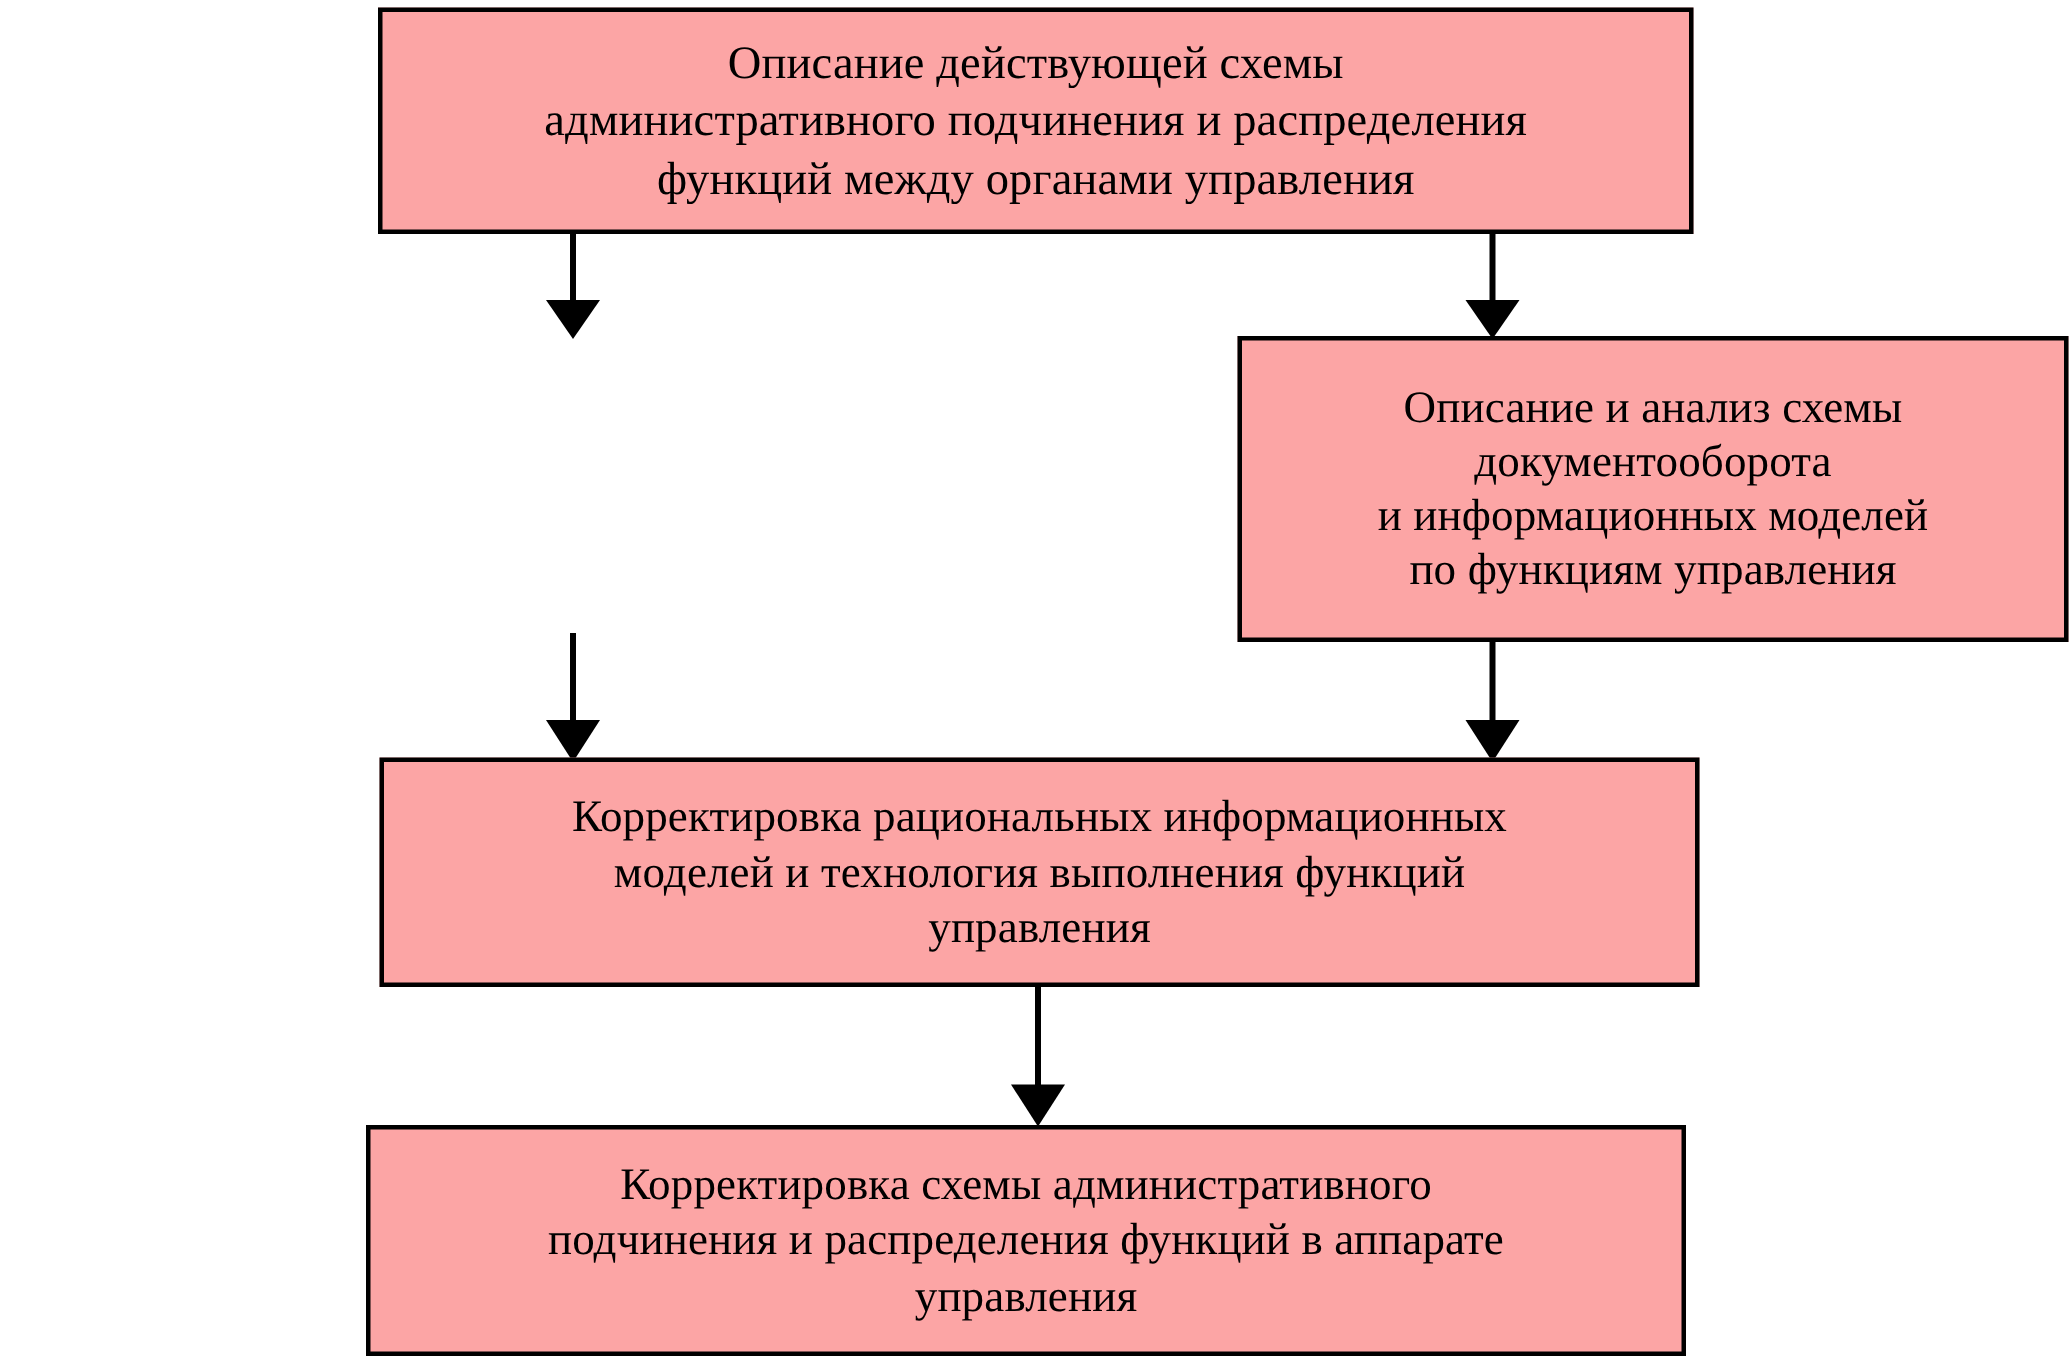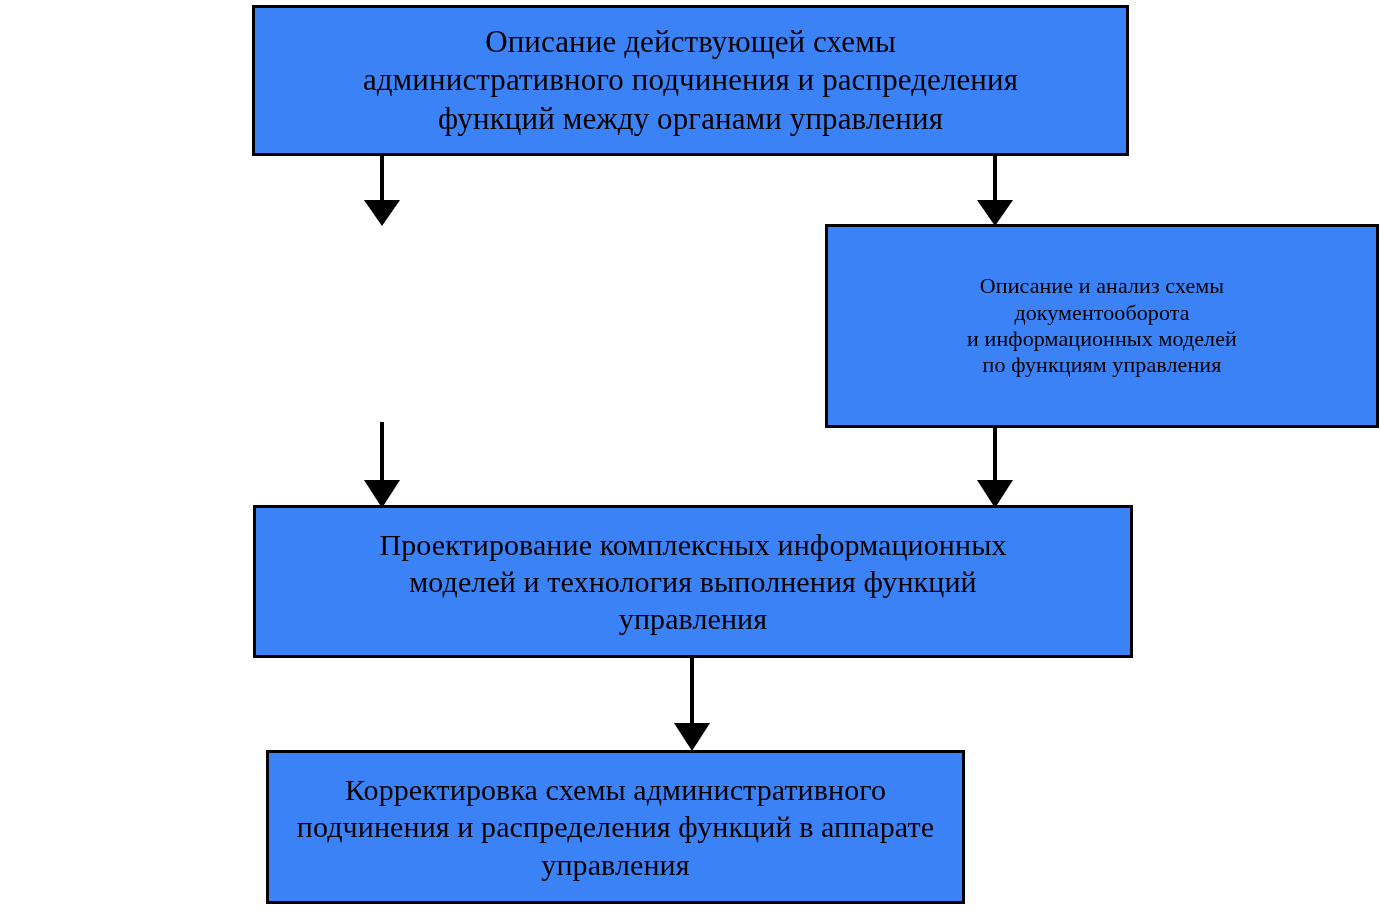--- a/index.html
+++ b/index.html
@@ -16,46 +16,46 @@
     position: relative;
     width: 1381px;
     height: 911px;
     background: #ffffff;
     overflow: hidden;
   }
   .node {
     position: absolute;
     box-sizing: border-box;
     border: 3px solid #000000;
-    background: #3b82f6;
+    background: #fca5a5;
     display: flex;
     align-items: center;
     justify-content: center;
     text-align: center;
     padding: 6px 10px;
   }
   .node-text {
     display: block;
     width: 100%;
     font-size: 30px;
     line-height: 1.22;
     letter-spacing: 0.1px;
     white-space: pre-line;
     font-weight: 400;
   }
   
   #node-top        { left: 252px; top: 5px;   width: 877px; height: 151px; }
   #node-left       { left: 2px;   top: 222px; width: 551px; height: 203px; }
   #node-right      { left: 825px; top: 224px; width: 554px; height: 204px; }
   #node-design     { left: 253px; top: 505px; width: 880px; height: 153px; }
-  #node-correction { left: 266px; top: 750px; width: 699px; height: 154px; }
+  #node-correction { left: 244px; top: 750px; width: 880px; height: 154px; }
 
   #node-top .node-text        { font-size: 31px; line-height: 1.24; }
   #node-left .node-text       { font-size: 30px; line-height: 1.20; }
-  #node-right .node-text      { font-size: 22px; line-height: 1.20; }
+  #node-right .node-text      { font-size: 30px; line-height: 1.20; }
   #node-design .node-text     { font-size: 30px; line-height: 1.24; }
   #node-correction .node-text { font-size: 30px; line-height: 1.24; }
 
   
   .edge {
     position: absolute;
     overflow: visible;
   }
   .edge line {
     stroke: #000000;
@@ -103,21 +103,21 @@
 
 
   <div class="node" id="node-right">
     <span class="node-text">Описание и анализ схемы
 документооборота
 и информационных моделей
 по функциям управления</span>
   </div>
 
   <div class="node" id="node-design">
-    <span class="node-text">Проектирование комплексных информационных
+    <span class="node-text">Корректировка рациональных информационных
 моделей и технология выполнения функций
 управления</span>
   </div>
 
   <div class="node" id="node-correction">
     <span class="node-text">Корректировка схемы административного
 подчинения и распределения функций в аппарате
 управления</span>
   </div>
 

